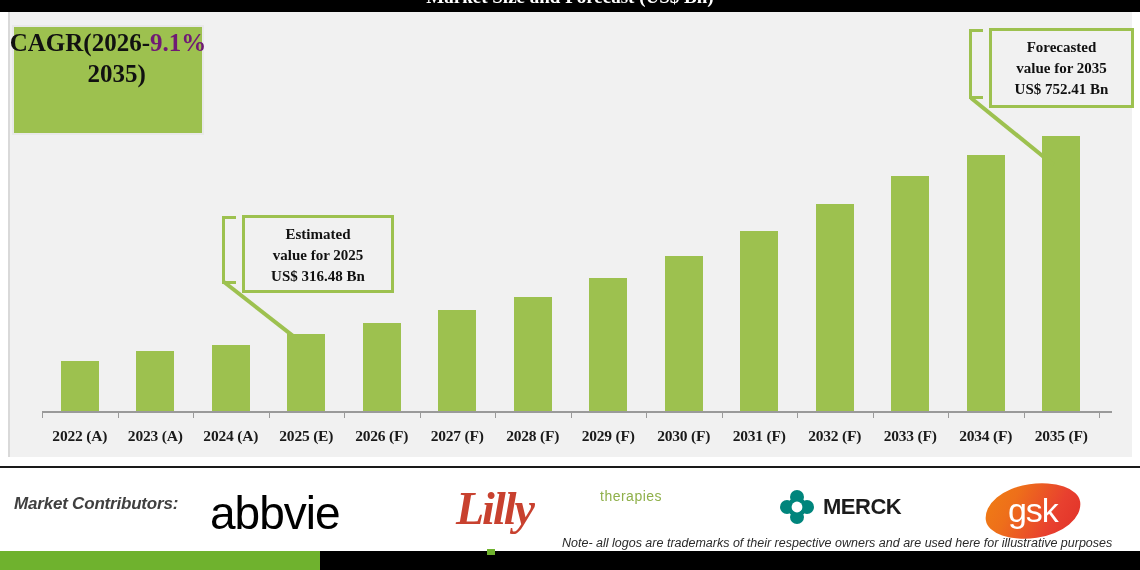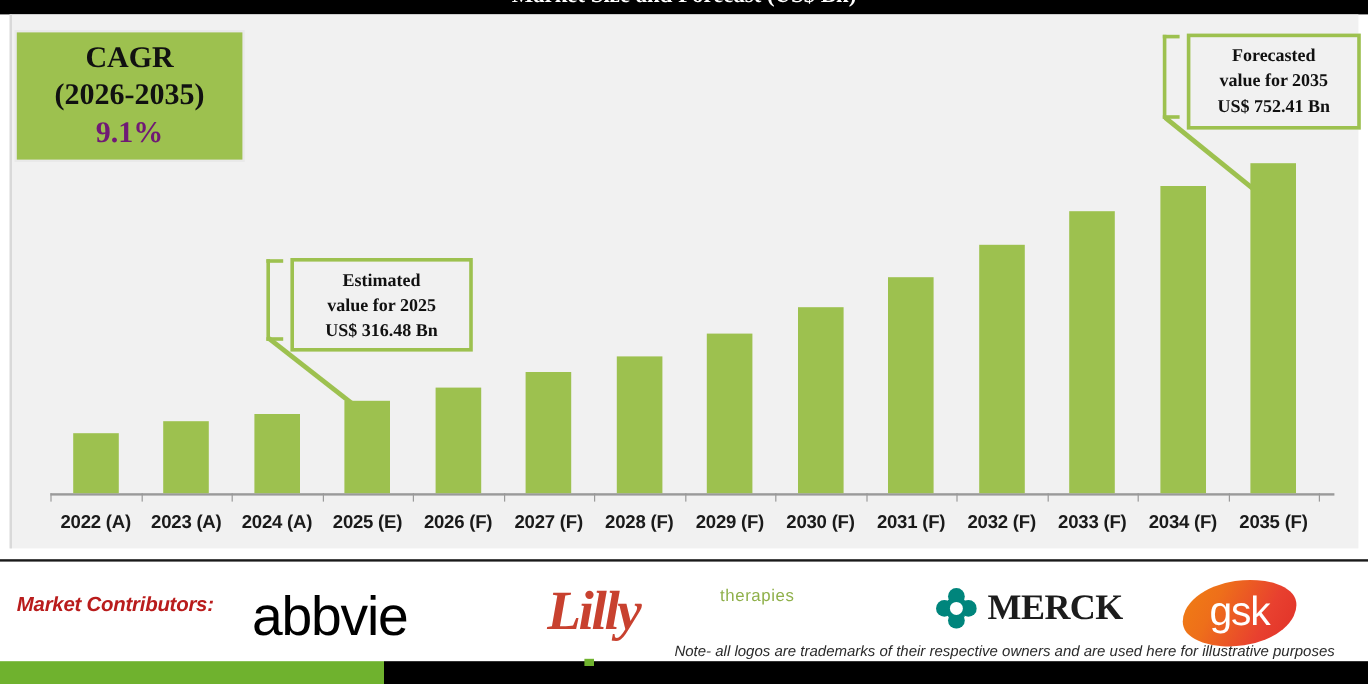--- a/index.html
+++ b/index.html
@@ -41,35 +41,35 @@
   .tick{
     position:absolute;top:399px;width:1px;height:7px;background:#9a9a9a;
   }
   .xlabels{
     position:absolute;left:0;top:409px;width:1124px;height:34px;
     display:flex;
   }
   .xlabel{
     flex:0 0 75.5px;
     text-align:center;
-    font-family:Liberation Sans, sans-serif;
+    font-family:Liberation Serif, serif;
     font-weight:bold;font-size:15.5px;color:#1a1a1a;
     line-height:30px;
     letter-spacing:-0.2px;
   }
 
   
   .cagr-box{
     position:absolute;left:4px;top:15px;width:188px;height:106px;
     background:#9dc14f;
     box-shadow:0 0 0 2px #e9e9e9;
     text-align:center;
     font-family:"Liberation Serif", serif;
     color:#111111;
-    display:flex;flex-direction:column;justify-content:center;
+    display:flex;flex-direction:row;justify-content:center;
   }
   .cagr-l1{font-size:25px;font-weight:bold;line-height:31px;}
   .cagr-l2{font-size:25px;font-weight:bold;line-height:31px;}
   .cagr-l3{font-size:25px;font-weight:bold;line-height:32px;color:#701a75;}
 
   
   .callout{
     position:absolute;
     background:#f1f1f1;
     border:3px solid #9dc14f;
@@ -97,21 +97,21 @@
 
   
   .logo-strip{
     position:absolute;left:0;top:466px;width:1140px;height:82px;
     background:#ffffff;
     border-top:2px solid #1a1a1a;
   }
   .mc-label{
     position:absolute;left:14px;top:26px;
     font-family:"Liberation Sans", sans-serif;
-    font-style:italic;font-weight:bold;font-size:17px;color:#b91c1c;
+    font-style:italic;font-weight:bold;font-size:17px;color:#404040;
     letter-spacing:-0.2px;
   }
   .logo{position:absolute;}
 
   .abbvie{
     left:210px;top:18px;
     font-family:"Liberation Sans", sans-serif;
     font-size:46px;color:#000000;letter-spacing:-1px;
     font-weight:300;
   }
@@ -126,22 +126,22 @@
     font-family:"Liberation Sans", sans-serif;
     font-size:28px;color:#3a7fa8;letter-spacing:-0.5px;line-height:28px;
   }
   .aegis-sub{
     font-family:"Liberation Sans", sans-serif;
     font-size:14px;color:#8fb04a;letter-spacing:0.5px;
     text-align:center;line-height:16px;
   }
   .merck-wrap{left:780px;top:22px;display:flex;align-items:center;gap:9px;}
   .merck-text{
-    font-family:Liberation Serif, serif;
-    font-weight:bold;font-size:30px;color:#1c1c1c;letter-spacing:-0.5px;
+    font-family:Liberation Sans, sans-serif;
+    font-weight:bold;font-size:22px;color:#1c1c1c;letter-spacing:-0.5px;
   }
   .gsk-wrap{left:985px;top:16px;}
   .gsk-oval{
     width:96px;height:54px;border-radius:50% 50% 50% 50%/55% 45% 55% 45%;
     background:linear-gradient(125deg,#f07f13 0%,#ee6f1a 30%,#e8402f 70%,#e03028 100%);
     transform:rotate(-8deg);
     display:flex;align-items:center;justify-content:center;
   }
   .gsk-text{
     font-family:"Liberation Sans", sans-serif;

